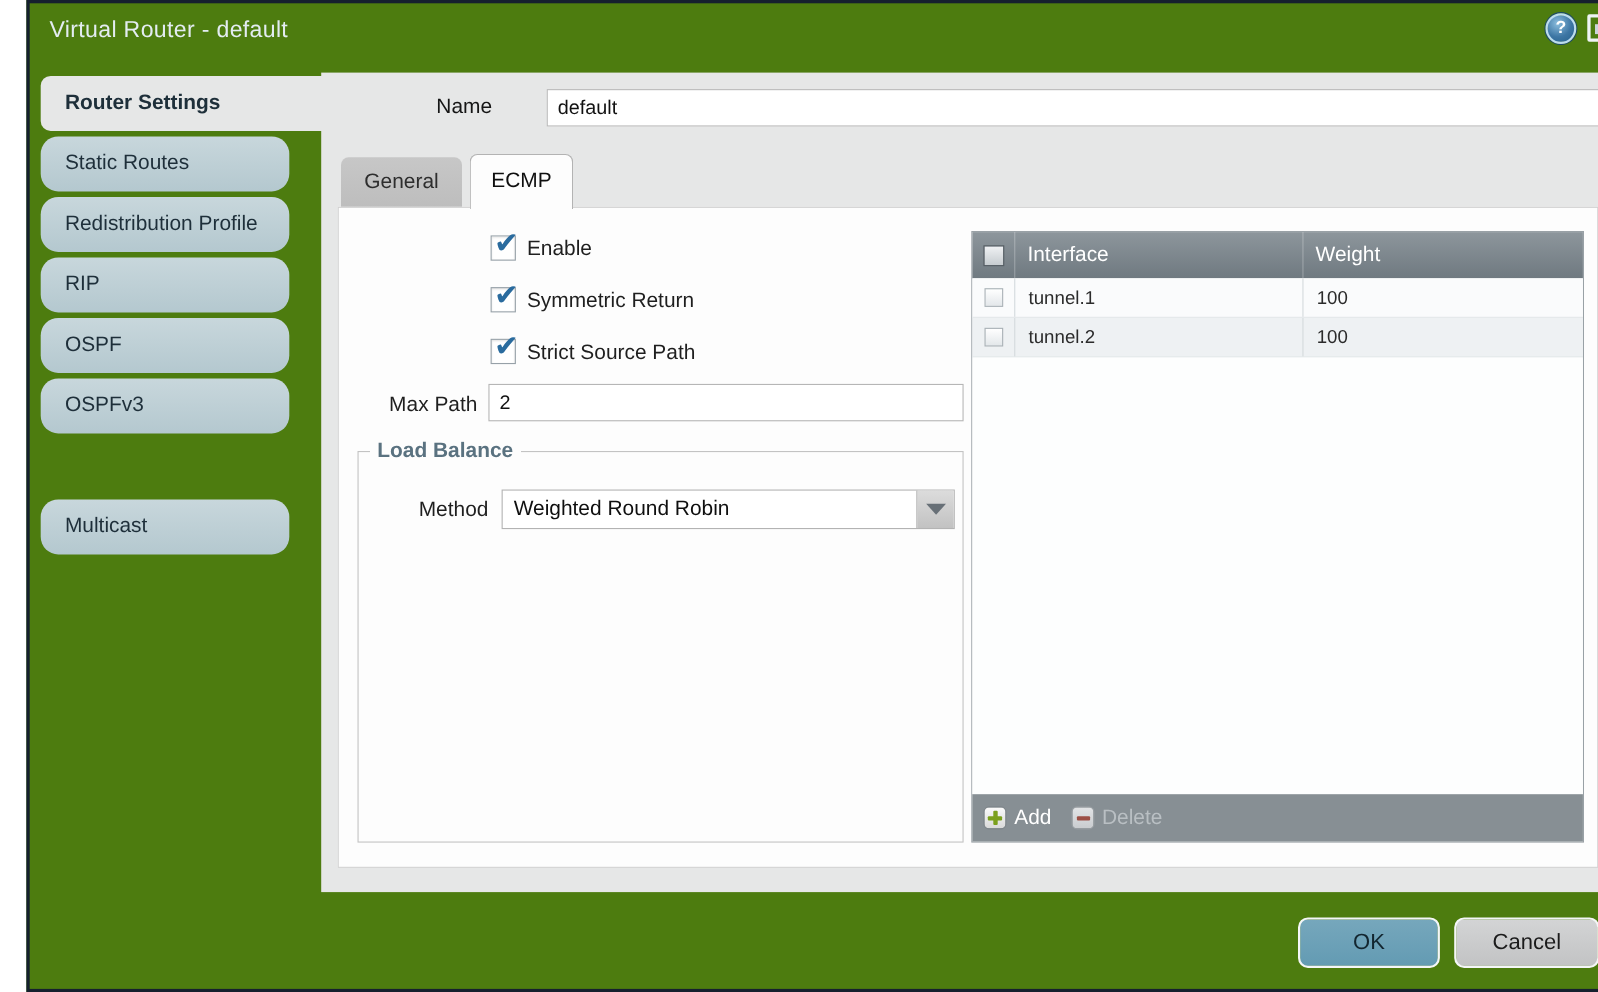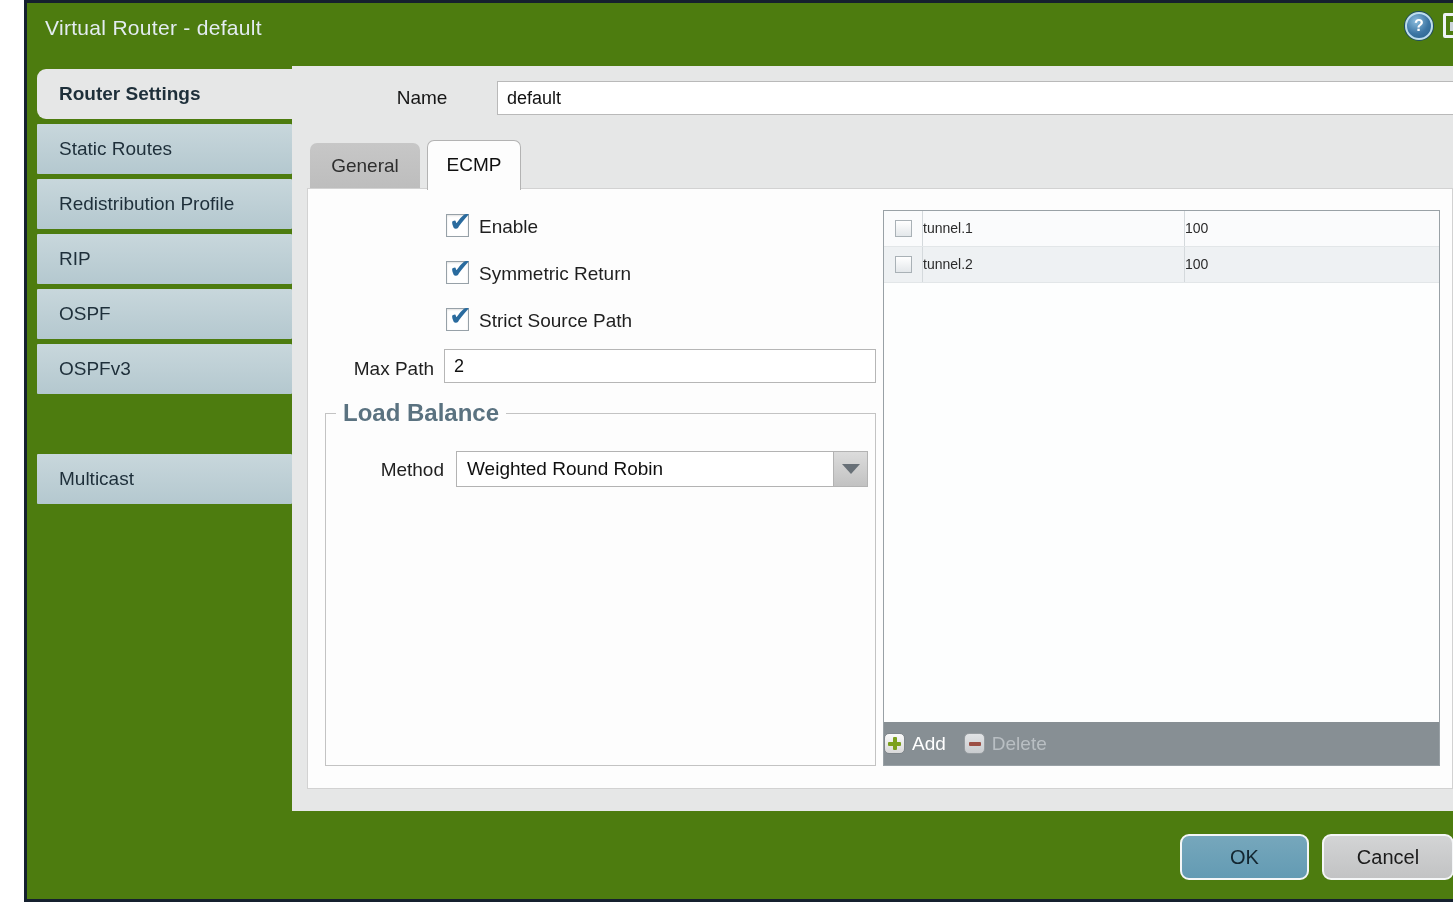--- a/index.html
+++ b/index.html
@@ -28,22 +28,22 @@
   .win-btn .inner-rect { width: 13px; height: 9px; background: #ccd4d9; margin-top: 1px; }
 
   
   .main-panel {
     position: absolute; left: 265px; top: 63px; width: 1172px; height: 745px;
     background: #e6e7e7; z-index: 1;
   }
 
   
   .side-tab {
-    position: absolute; left: 10px; width: 255px; height: 50px;
-    border-radius: 1px; font-size: 19px; color: #1e2f3a;
+    position: absolute; left: 10px; width: 226px; height: 50px;
+    border-radius: 16px; font-size: 19px; color: #1e2f3a;
     line-height: 50px; padding-left: 22px; cursor: pointer;
     background: linear-gradient(180deg, #c8d7dc 0%, #b4c8cf 100%);
   }
   .side-tab.active {
     width: 258px; border-radius: 9px 0 0 9px;
     background: #e6e7e7; z-index: 2; font-weight: bold;
   }
 
   
   .name-label { position: absolute; left: 330px; top: 84px; width: 130px; text-align: center;
@@ -90,21 +90,21 @@
     position: absolute; left: 136px; top: 160px; width: 432px; height: 34px;
     border: 1px solid #b6b6b6; background: #fff; font-size: 18px; padding: 0 9px;
     font-family: "Liberation Sans", "DejaVu Sans", sans-serif; color: #111;
   }
 
   
   .lb-fieldset {
     position: absolute; left: 17px; top: 210px; width: 551px; height: 367px;
     border: 1px solid #c3c3c3;
   }
-  .lb-fieldset legend { font-size: 24px; font-weight: bold; color: #5a7280; margin-left: 10px; padding: 0 7px; }
+  .lb-fieldset legend { font-size: 19px; font-weight: bold; color: #5a7280; margin-left: 10px; padding: 0 7px; }
   .method-label { position: absolute; left: 22px; top: 32px; width: 96px; text-align: right;
     font-size: 19px; color: #1f1f1f; }
   .method-select {
     position: absolute; left: 130px; top: 24px; width: 412px; height: 36px;
     border: 1px solid #b3b3b3; background: #ffffff; cursor: pointer; padding-left: 42px;
   }
   .method-select .sel-text { position: absolute; left: 10px; top: 0; line-height: 34px; font-size: 19px; color: #0f0f0f; }
   .sel-arrow-btn {
     position: absolute; right: 0; top: 0; bottom: 0; width: 34px;
     background: linear-gradient(180deg, #dcdcdc 0%, #c2c2c2 100%);
@@ -122,26 +122,26 @@
     background: linear-gradient(180deg, #8d969c 0%, #6f7980 100%); }
   .t-header .hc { line-height: 42px; font-size: 19px; color: #ffffff; padding-left: 11px; }
   .col-cb { width: 38px; display: flex; align-items: center; justify-content: center; }
   .col-a { width: 262px; border-left: 1px solid rgba(255,255,255,.28); }
   .col-b { flex: 1; border-left: 1px solid rgba(255,255,255,.28); }
   .hdr-cb { width: 19px; height: 19px; border: 1px solid #565e64;
     background: linear-gradient(180deg, #eff1f3 0%, #c6ccd0 100%); cursor: pointer; }
   .t-row { height: 36px; display: flex; flex-direction: row; border-bottom: 1px solid #e2e6e8; cursor: pointer; }
   .t-row.odd { background: #fafbfc; }
   .t-row.even { background: #eef1f3; }
-  .t-row .cell { line-height: 35px; font-size: 14px; color: #2b2b2b; }
+  .t-row .cell { line-height: 35px; font-size: 17px; color: #2b2b2b; padding-left: 12px; }
   .t-row .col-a, .t-row .col-b { border-left: 1px solid #d4d9dc; }
   .row-cb { width: 17px; height: 17px; border: 1px solid #a9b1b6;
     background: linear-gradient(180deg, #ffffff 0%, #e3e7ea 100%); cursor: pointer; }
   .t-body { flex: 1; background: #fdfefe; }
-  .t-footer { height: 43px; background: #878f94; display: flex; align-items: center; }
+  .t-footer { height: 43px; background: #878f94; display: flex; align-items: center; padding-left: 10px; }
   .tbtn { display: flex; align-items: center; gap: 7px; cursor: pointer; }
   .tbtn .label-add { color: #ffffff; font-size: 19px; }
   .tbtn .label-del { color: #b9bfc3; font-size: 19px; }
   .icon-sq { position: relative; width: 21px; height: 21px; border-radius: 5px;
     border: 1px solid #7e858a; background: linear-gradient(180deg, #fafafa 0%, #d9d9d9 100%); }
   .icon-sq.dim { background: linear-gradient(180deg, #e2e4e6 0%, #c9cccf 100%); border-color: #969ca0; }
   .bar-h { position: absolute; left: 3px; top: 8px; width: 13px; height: 4px; background: #7ba01d; border-radius: 1px; }
   .bar-v { position: absolute; left: 8px; top: 3px; width: 4px; height: 13px; background: #7ba01d; border-radius: 1px; }
   .bar-h.red { background: #9c4f45; left: 4px; width: 12px; }
   .del-btn { margin-left: 18px; }
@@ -208,20 +208,27 @@
       <div class="method-label">Method</div>
       <div class="method-select">
         <span class="sel-text">Weighted Round Robin</span>
         <div class="sel-arrow-btn">
           <div class="tri"></div>
         </div>
       </div>
     </fieldset>
 
     <div class="iface-table">
+      <div class="t-header">
+        <div class="col-cb">
+          <div class="hdr-cb"></div>
+        </div>
+        <div class="col-a hc">Interface</div>
+        <div class="col-b hc">Weight</div>
+      </div>
 
       <div class="t-row odd">
         <div class="col-cb">
           <div class="row-cb"></div>
         </div>
         <div class="col-a cell">tunnel.1</div>
         <div class="col-b cell">100</div>
       </div>
 
       <div class="t-row even">

